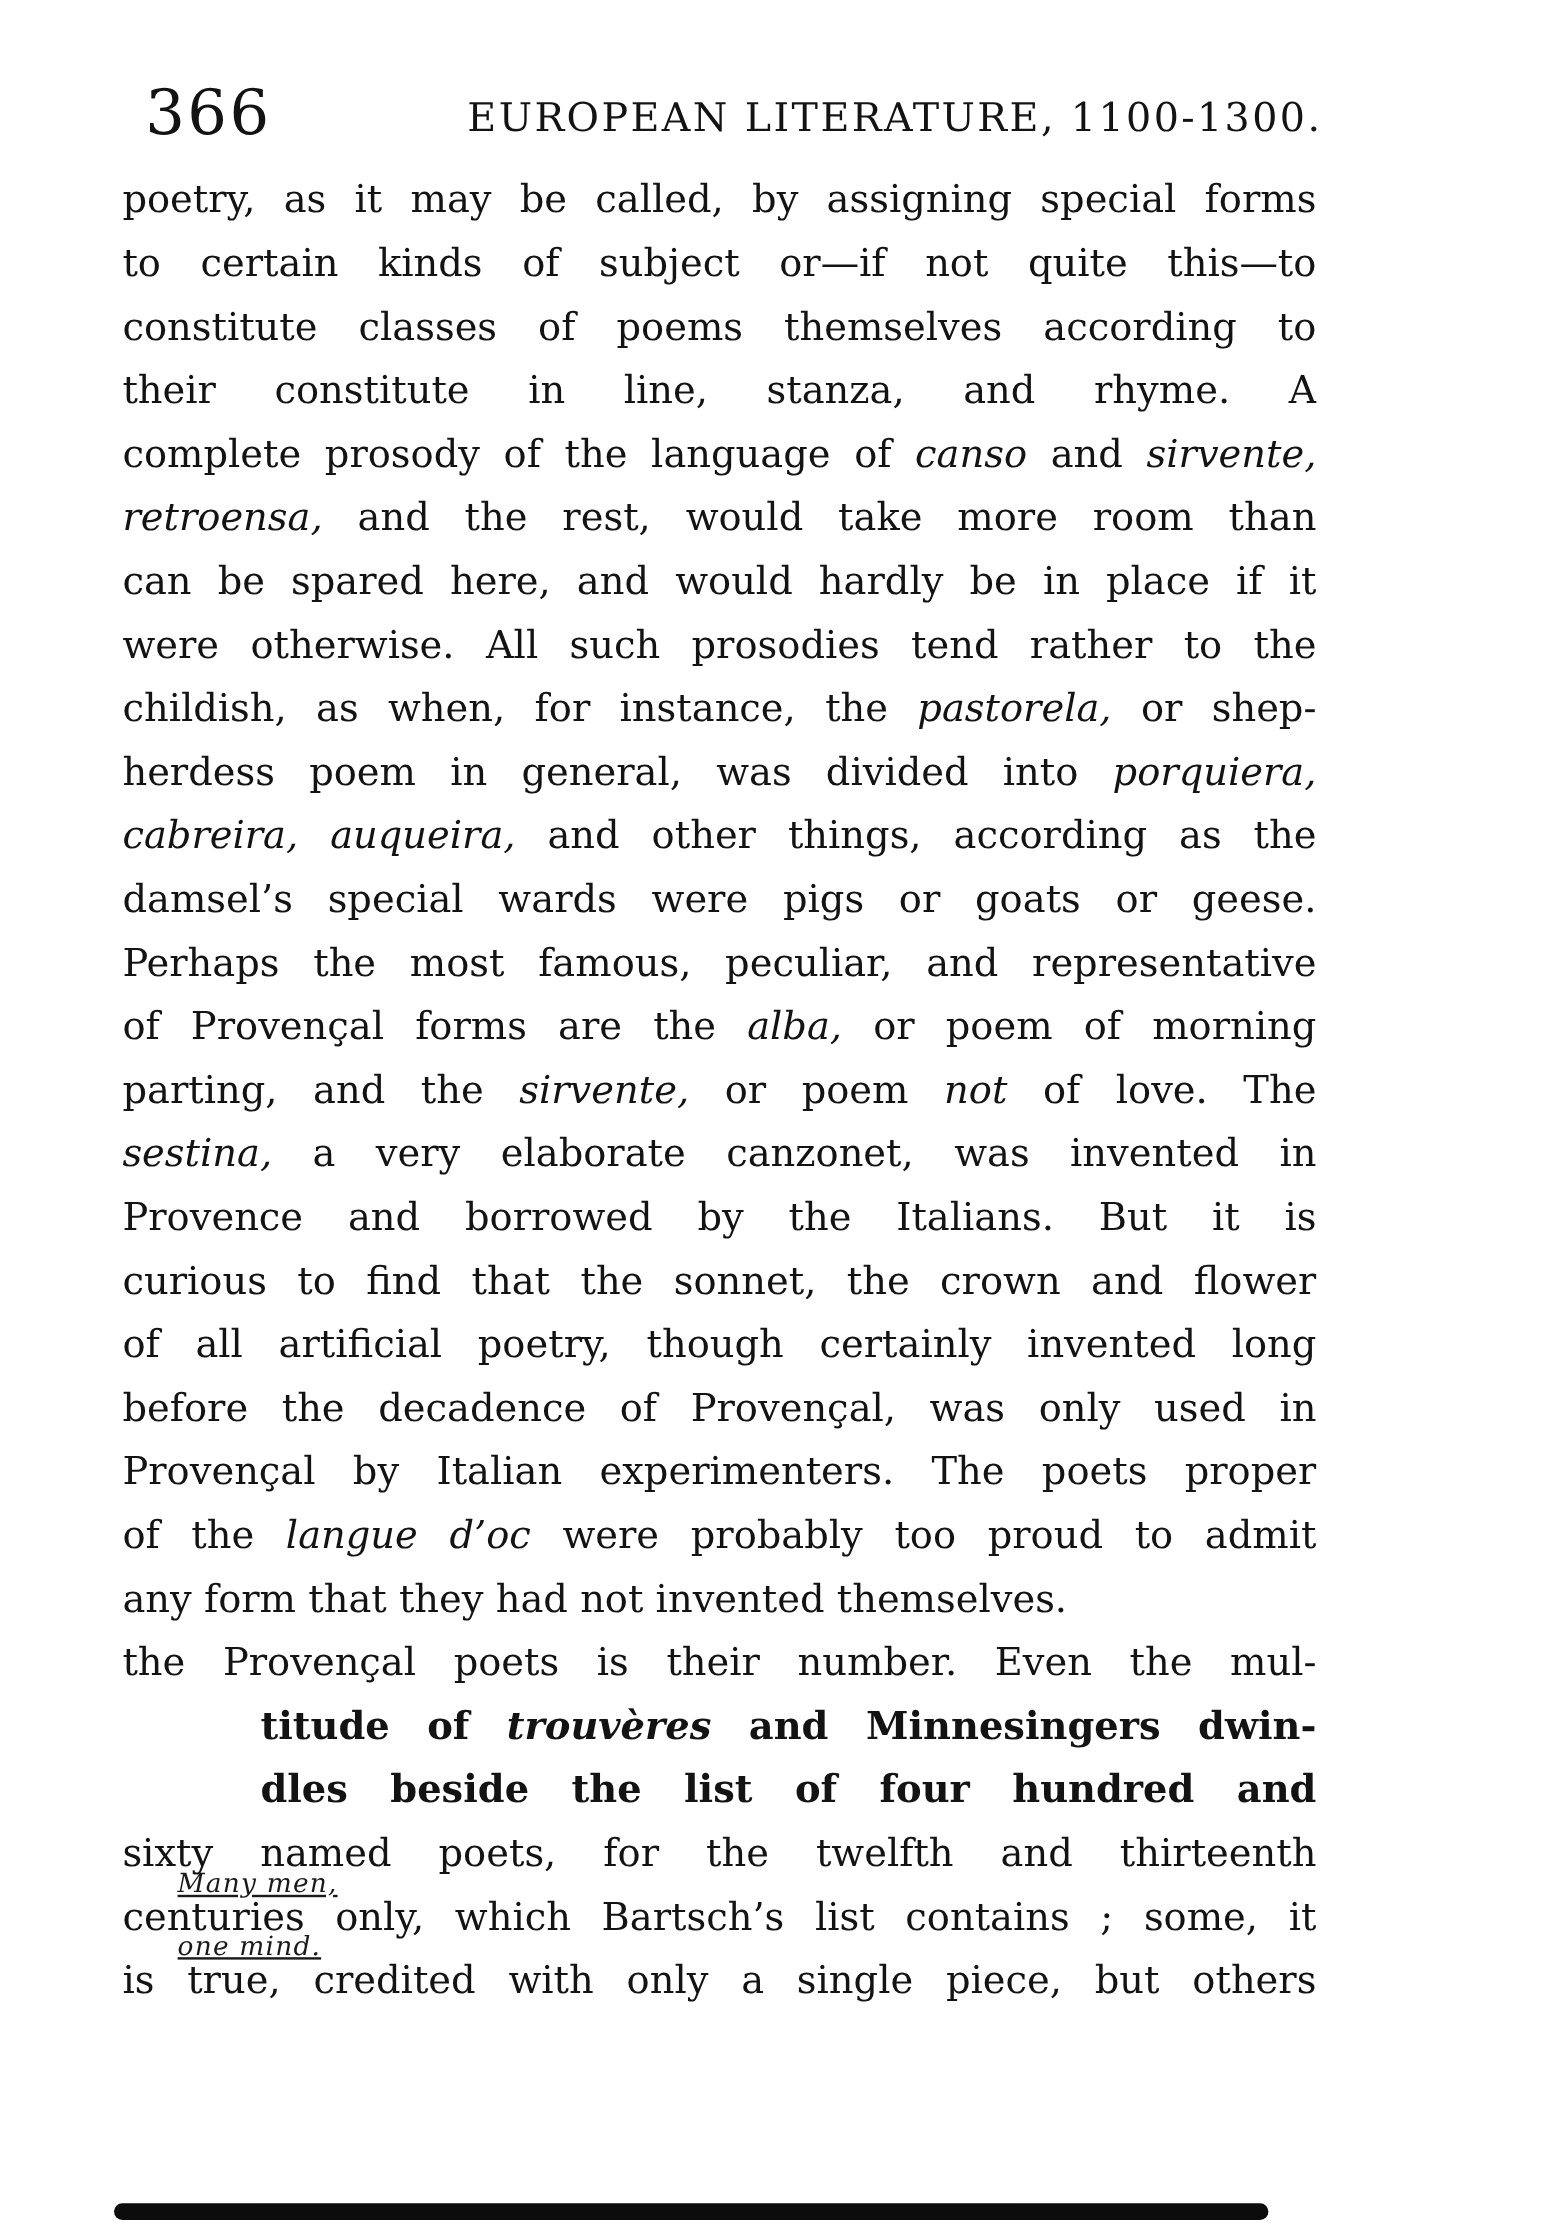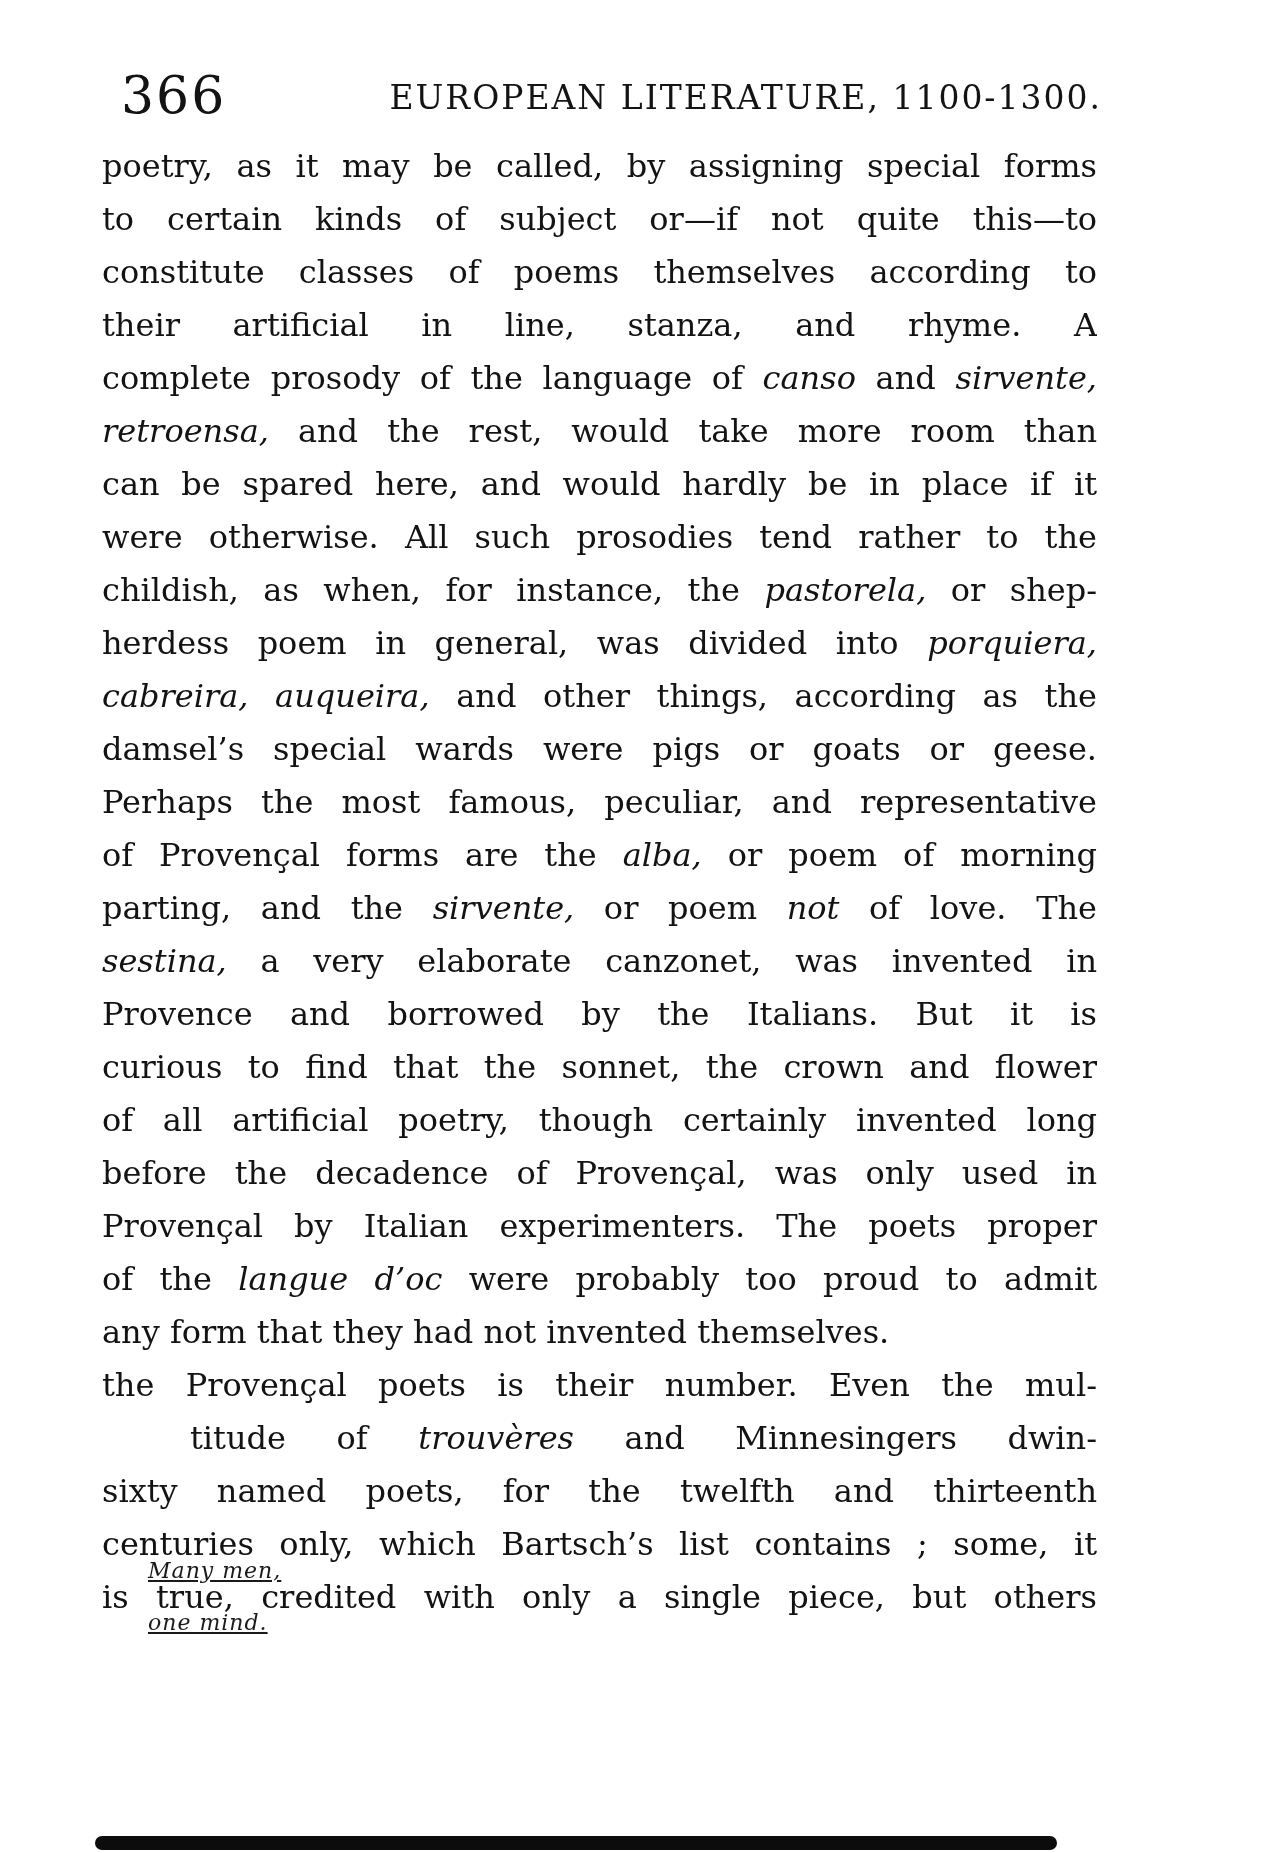--- a/index.html
+++ b/index.html
@@ -30,21 +30,21 @@
   .line{
     height:53px;line-height:53px;
     text-align:justify;
     text-align-last:justify;
     text-justify:inter-word;
     overflow:hidden;
     white-space:normal;
   }
   .line.flush{text-align-last:left;}
   .line.indent{text-indent:38px;}
-  .line.narrow{margin-left:88px;}
+  .line.narrow{margin-left:115px;font-weight:bold;}
   .it{font-style:italic;}
   .sidenote{
     position:absolute;left:148px;top:1545px;
     font-size:22px;line-height:52px;
     font-style:italic;
     letter-spacing:1px;
     color:#1a1a1a;
   }
   .sidenote div{height:52px;text-decoration:underline;}
   .scan-bar{
@@ -58,21 +58,21 @@
 <body>
 
 <div class="page-number">366</div>
 
 <div class="running-head">EUROPEAN LITERATURE, 1100-1300.</div>
 
 <div class="body-text">
     <div class="line"><span>poetry, as it may be called, by assigning special forms</span></div>
     <div class="line"><span>to certain kinds of subject or—if not quite this—to</span></div>
     <div class="line"><span>constitute classes of poems themselves according to</span></div>
-    <div class="line"><span>their artificial in line, stanza, and rhyme.  A</span></div>
+    <div class="line"><span>their constitute in line, stanza, and rhyme.  A</span></div>
     <div class="line"><span>complete prosody of the language of </span><span class="it">canso</span><span> and </span><span class="it">sirvente,</span></div>
     <div class="line"><span class="it">retroensa,</span><span> and the rest, would take more room than</span></div>
     <div class="line"><span>can be spared here, and would hardly be in place if it</span></div>
     <div class="line"><span>were otherwise.  All such prosodies tend rather to the</span></div>
     <div class="line"><span>childish, as when, for instance, the </span><span class="it">pastorela,</span><span> or shep-</span></div>
     <div class="line"><span>herdess poem in general, was divided into </span><span class="it">porquiera,</span></div>
     <div class="line"><span class="it">cabreira,</span><span> </span><span class="it">auqueira,</span><span> and other things, according as the</span></div>
     <div class="line"><span>damsel’s special wards were pigs or goats or geese.</span></div>
     <div class="line"><span>Perhaps the most famous, peculiar, and representative</span></div>
     <div class="line"><span>of Provençal forms are the </span><span class="it">alba,</span><span> or poem of morning</span></div>
@@ -80,20 +80,21 @@
     <div class="line"><span class="it">sestina,</span><span> a very elaborate canzonet, was invented in</span></div>
     <div class="line"><span>Provence and borrowed by the Italians.  But it is</span></div>
     <div class="line"><span>curious to find that the sonnet, the crown and flower</span></div>
     <div class="line"><span>of all artificial poetry, though certainly invented long</span></div>
     <div class="line"><span>before the decadence of Provençal, was only used in</span></div>
     <div class="line"><span>Provençal by Italian experimenters.  The poets proper</span></div>
     <div class="line"><span>of the </span><span class="it">langue d’oc</span><span> were probably too proud to admit</span></div>
     <div class="line flush"><span>any form that they had not invented themselves.</span></div>
     <div class="line"><span>the Provençal poets is their number.  Even the mul-</span></div>
     <div class="line narrow"><span>titude of </span><span class="it">trouvères</span><span> and Minnesingers dwin-</span></div>
+    <div class="line narrow"><span>dles beside the list of four hundred and</span></div>
     <div class="line"><span>sixty named poets, for the twelfth and thirteenth</span></div>
     <div class="line"><span>centuries only, which Bartsch’s list contains ; some, it</span></div>
     <div class="line"><span>is true, credited with only a single piece, but others</span></div>
   </div>
 
 <div class="sidenote">
   <div>Many men,</div>
   <div>one mind.</div>
 </div>
 

